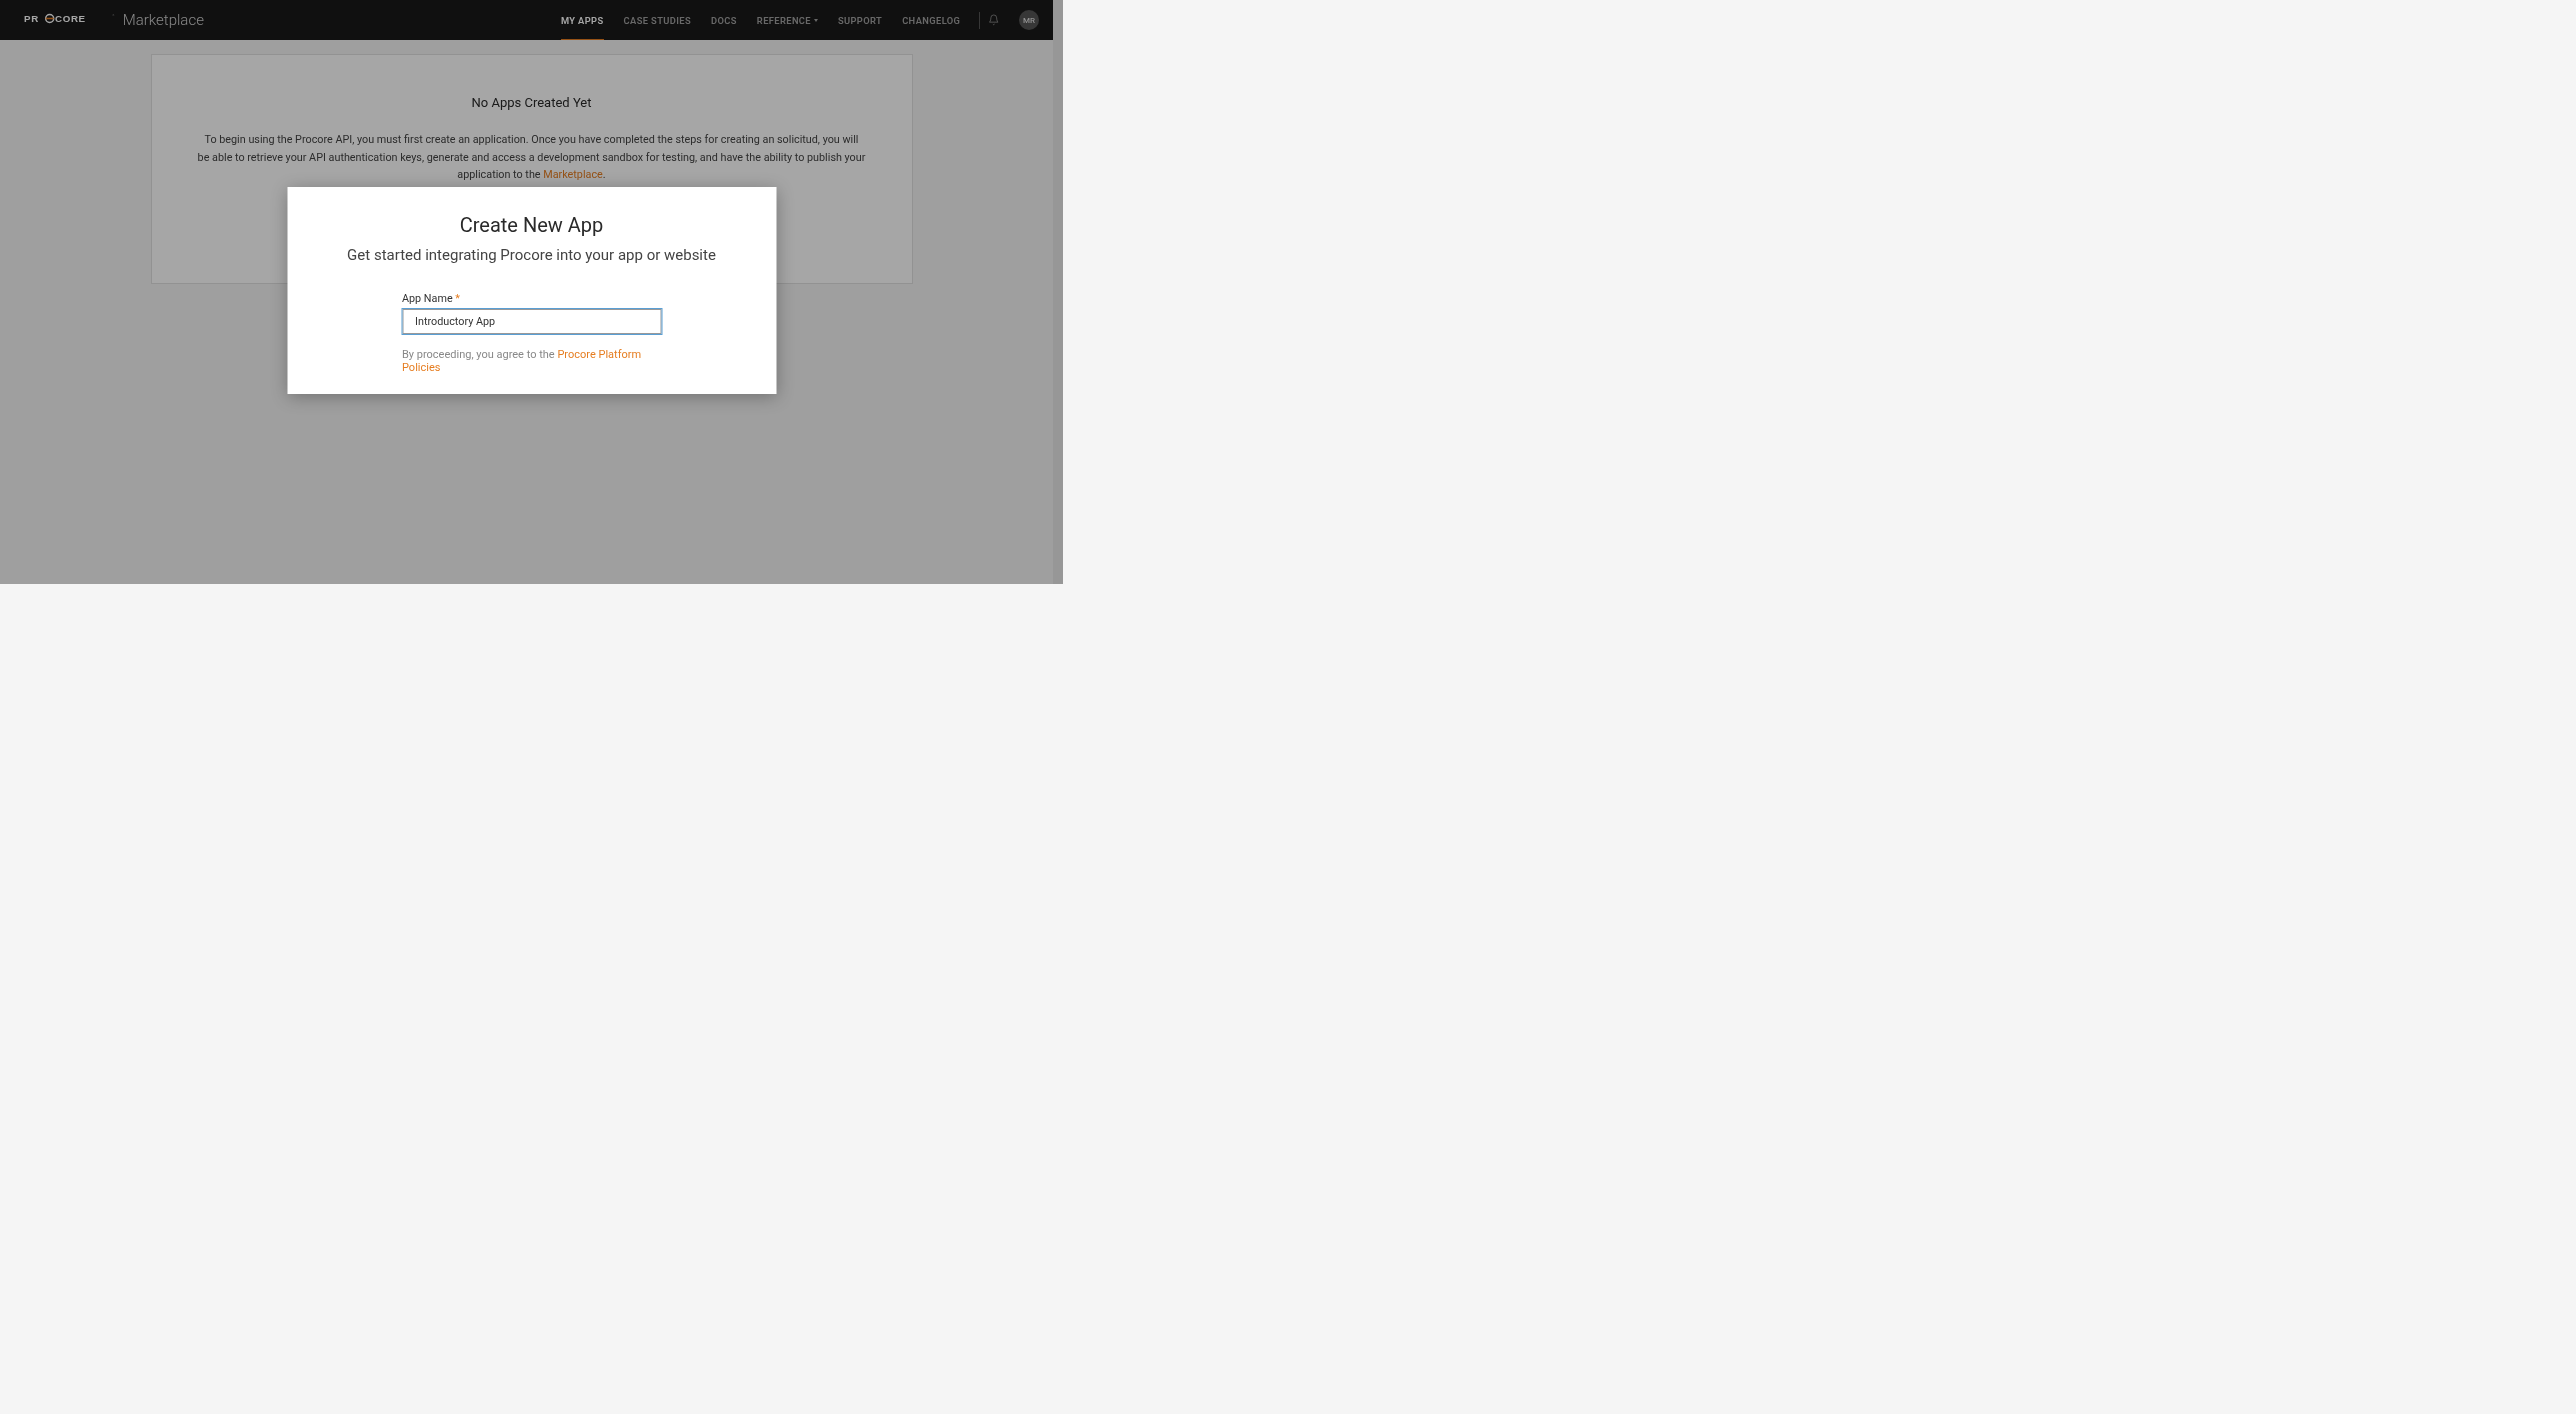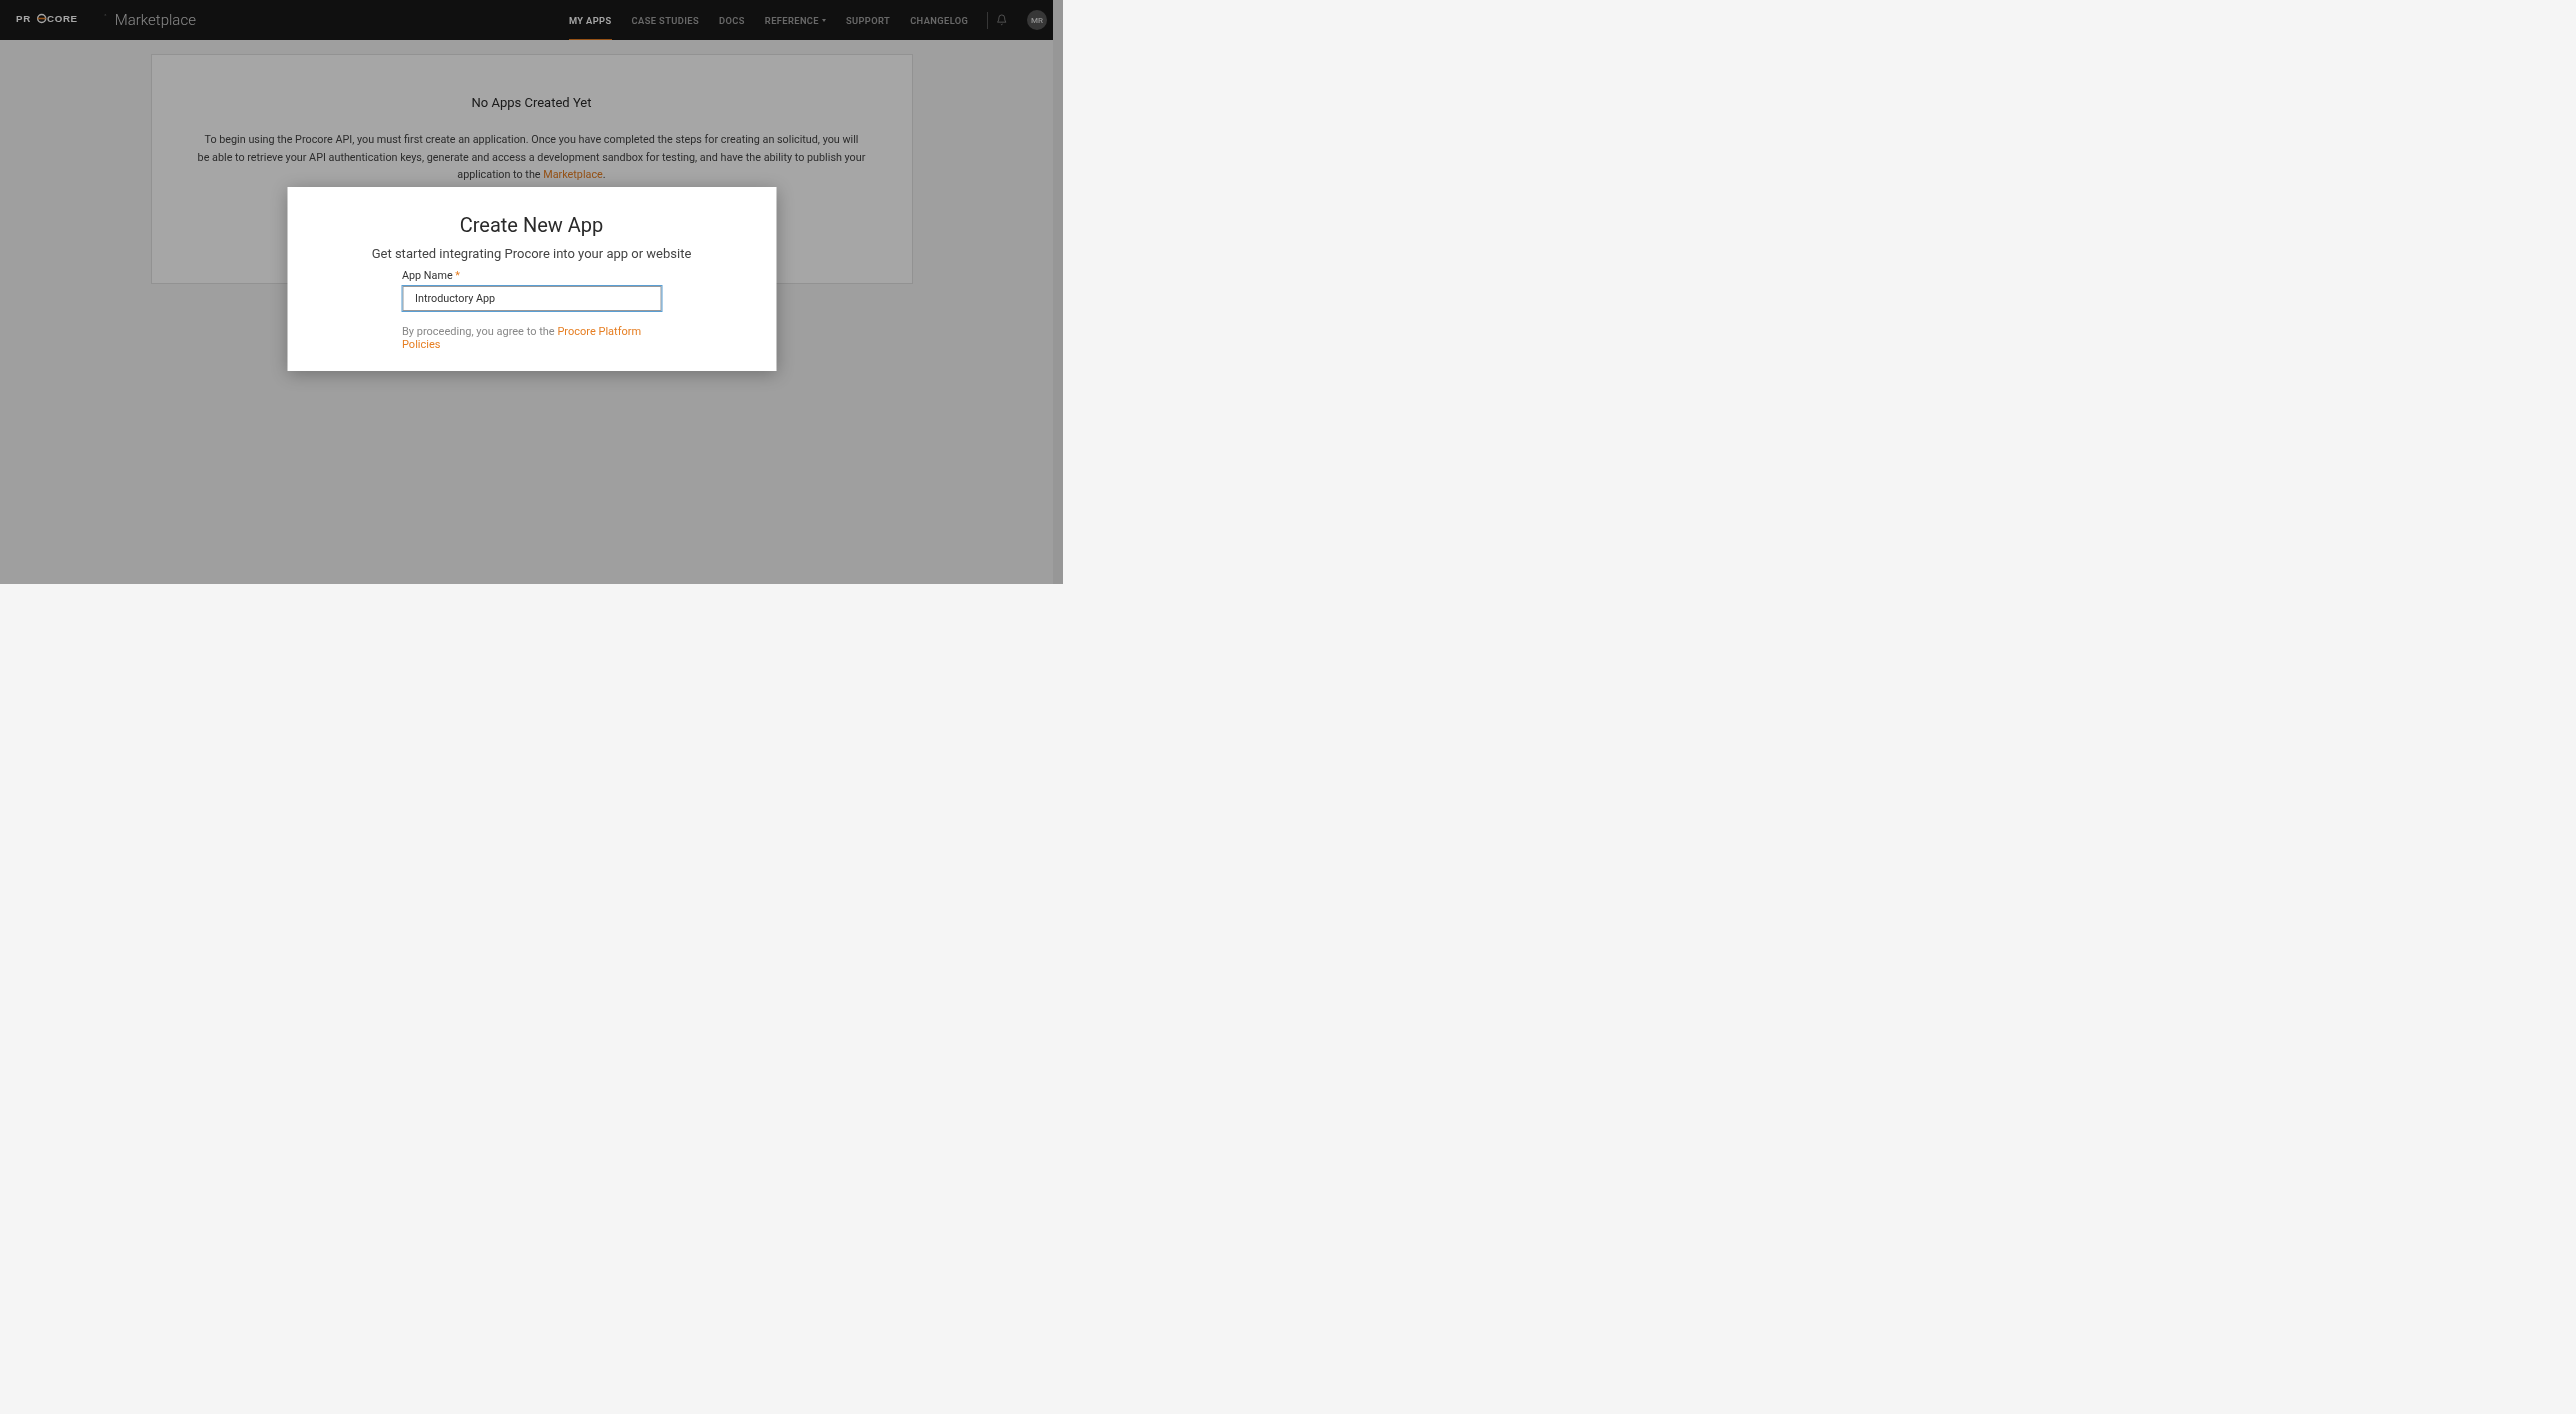--- a/index.html
+++ b/index.html
@@ -16,21 +16,21 @@
       overflow: hidden;
       position: relative;
     }
     
     .header {
       background: #1a1a1a;
       height: 40px;
       display: flex;
       align-items: center;
       justify-content: space-between;
-      padding: 0 16px;
+      padding: 0 24px;
     }
     
     .logo-section {
       display: flex;
       align-items: center;
       gap: 7.2px;
     }
     
     .logo-icon {
       width: 93px;
@@ -205,23 +205,23 @@
     }
     
     .modal-title {
       font-size: 20px;
       font-weight: 400;
       color: #2a2a2a;
       margin-bottom: 8.6px;
     }
     
     .modal-subtitle {
-      font-size: 13px;
+      font-size: 15px;
       color: #444;
-      margin-bottom: 8px;
+      margin-bottom: 28px;
     }
     
     .form-group {
       text-align: left;
       max-width: 259px;
       margin: 0 auto;
     }
     
     .form-label {
       font-size: 10.8px;

